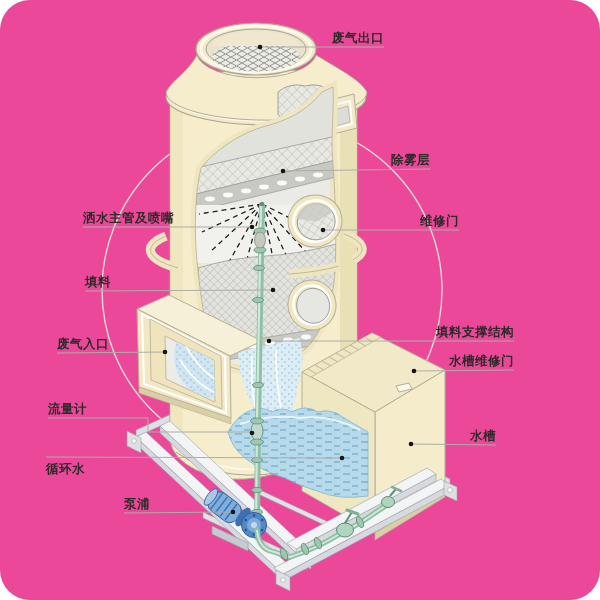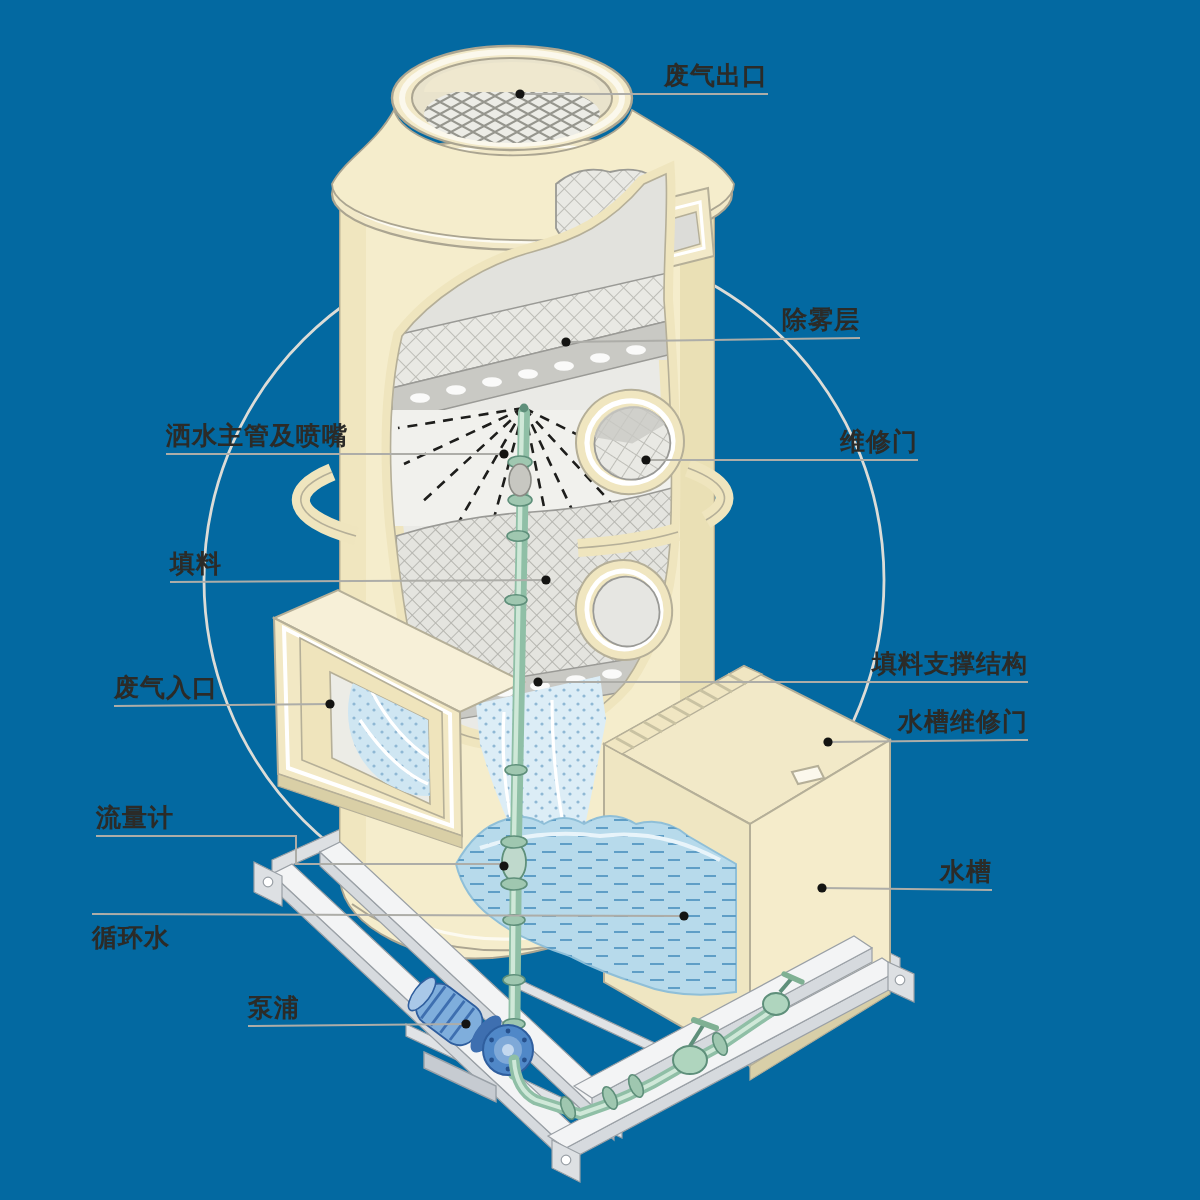--- a/index.html
+++ b/index.html
@@ -2,22 +2,22 @@
 <html style="--c-text: #2B2B28; --c-leader: #ADADA8;"><head>
 <meta charset="utf-8">
 <style>
   :root{
     --c-text:#2b2b28;
     --c-leader:#adada8;
     --c-dot:#141412;
   }
   html,body{margin:0;padding:0;background:#ffffff;}
   #stage{
-    position:relative;width:600px;height:600px;background:#0369a1;
-    font-family:"Liberation Sans", sans-serif;overflow:hidden;
+    position:relative;width:600px;height:600px;background:#ec4899;
+    font-family:"Liberation Sans", sans-serif;overflow:hidden;border-radius:30px;
   }
   svg{display:block;}
   text.lbl{
     font-family:"Liberation Sans", sans-serif;
     font-size:12.5px;font-weight:bold;fill:var(--c-text);letter-spacing:.5px;
   }
   .leader{stroke:var(--c-leader);stroke-width:1;fill:none;}
   .ldot{fill:var(--c-dot);}
 </style>
 </head>

